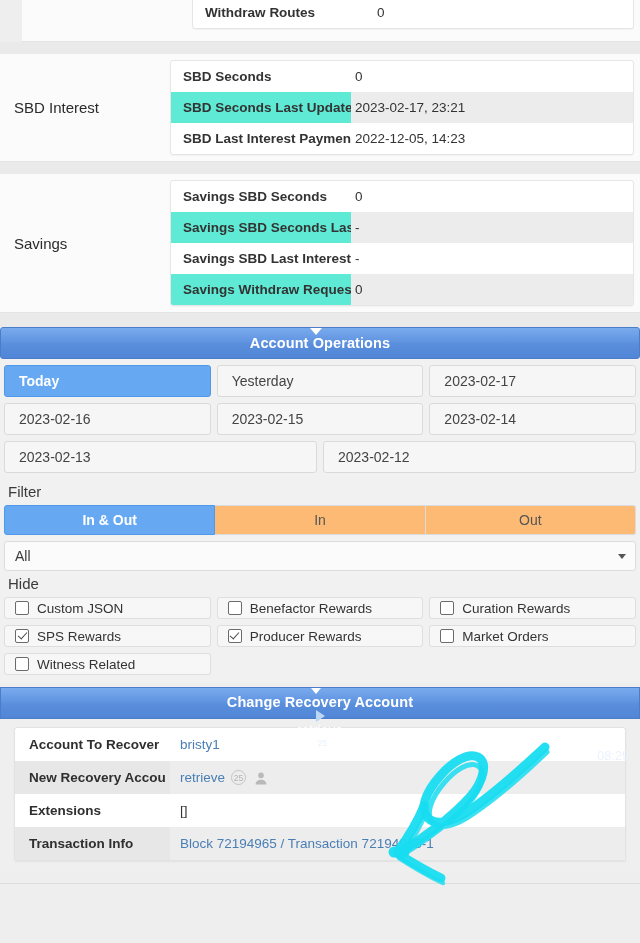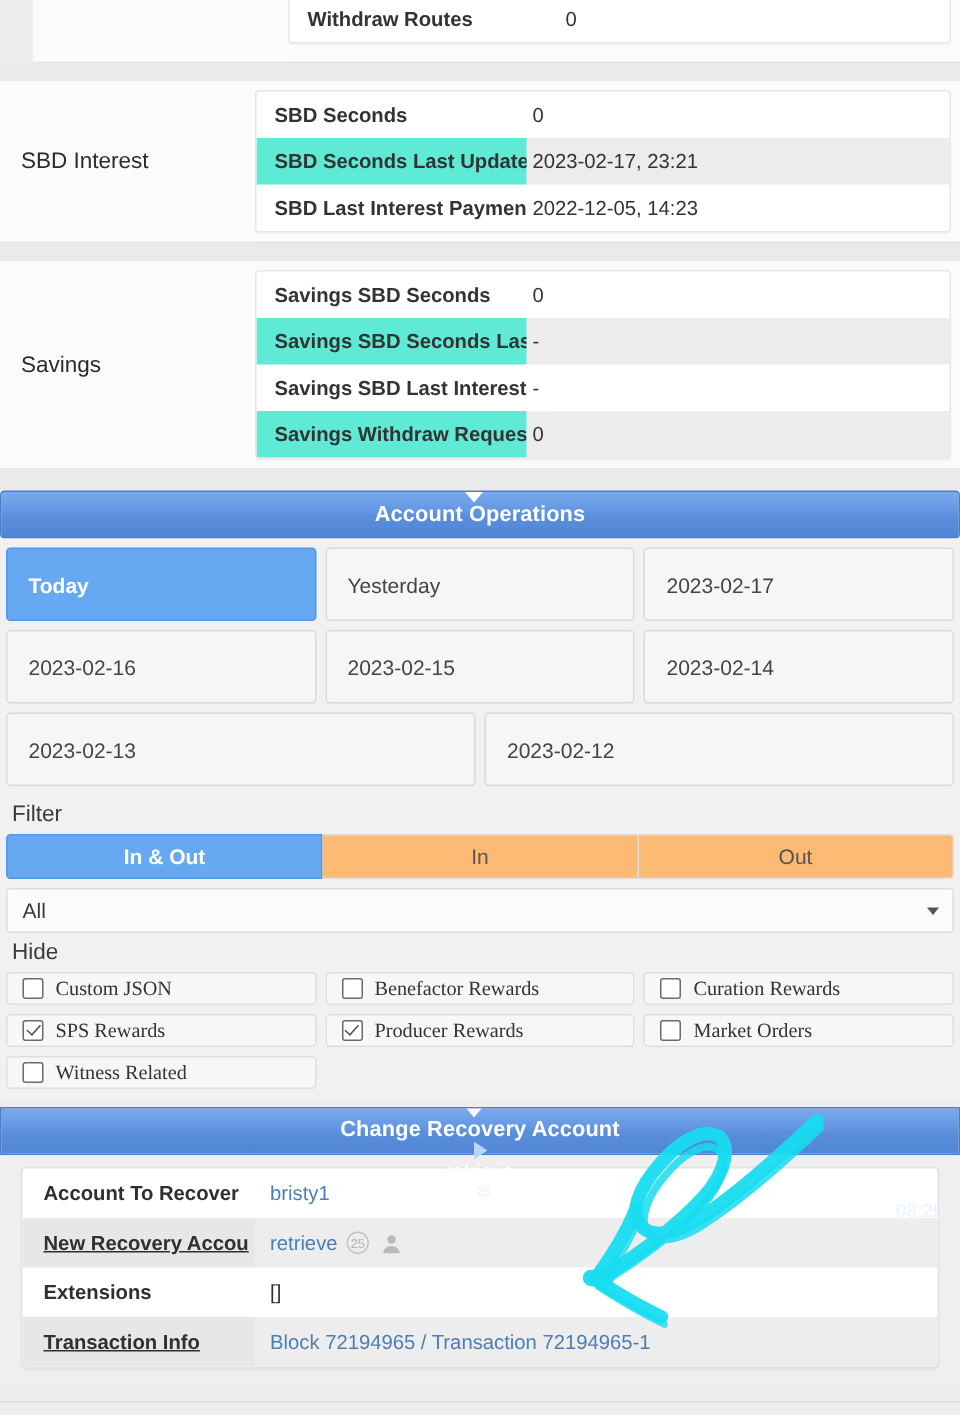--- a/index.html
+++ b/index.html
@@ -95,21 +95,21 @@
     vertical-align: middle;
   }
   .head-time { margin-left: auto; font-size: 12.5px; font-weight: 400; color: #eaf2fd; }
 
   
   .panel-body { background: #f1f1f1; padding: 6px 4px 8px 4px; }
 
   .btn-row { display: flex; gap: 6px; margin-bottom: 6px; }
   .tab-btn {
     flex: 1 1 0;
-    height: 49px;
+    height: 32px;
     display: flex; align-items: center;
     padding-left: 14px;
     font-size: 14px; color: #444;
     background: #f6f6f6;
     border: 1px solid #dadada;
     border-radius: 3px;
   }
   .tab-btn.active {
     background: #66a9f2; border-color: #4f98e8; color: #ffffff; font-weight: 600;
   }
@@ -148,21 +148,21 @@
     border-top: 5px solid #555;
   }
 
   .chk-grid { display: flex; flex-wrap: wrap; gap: 6px; }
   .chk-item {
     flex: 0 0 calc((100% - 12px) / 3);
     height: 22px;
     display: flex; align-items: center;
     padding-left: 10px;
     background: #f7f7f7; border: 1px solid #dedede; border-radius: 3px;
-    font-size: 13.5px; color: #333; font-family: Liberation Serif, serif;
+    font-size: 13.5px; color: #333;
   }
   .chk-box {
     width: 14px; height: 14px; flex: 0 0 14px;
     margin-right: 8px;
     border: 1.5px solid #6b6b6b; border-radius: 2px;
     background: #ffffff;
     position: relative;
   }
   .chk-box.checked::after {
     content: "";
@@ -182,21 +182,21 @@
     box-shadow: 0 1px 2px rgba(0,0,0,.06);
   }
   .op-row { display: flex; }
   .op-row.alt { background: #ededed; }
   .op-key {
     width: 155px; flex: 0 0 155px;
     padding: 9px 6px 9px 14px;
     font-size: 13.5px; font-weight: 600; color: #2f2f2f;
     white-space: nowrap; overflow: hidden;
   }
-  .op-row.alt .op-key { background: #e7e7e7; text-decoration: underline; }
+  .op-row.alt .op-key { background: #e7e7e7; }
   .op-val {
     flex: 1 1 auto;
     padding: 9px 10px;
     font-size: 13.5px; color: #333;
     display: flex; align-items: center;
     white-space: nowrap; overflow: hidden;
   }
   .lnk { color: #4a7fb5; }
   .badge-25-grey {
     display: inline-flex; align-items: center; justify-content: center;

